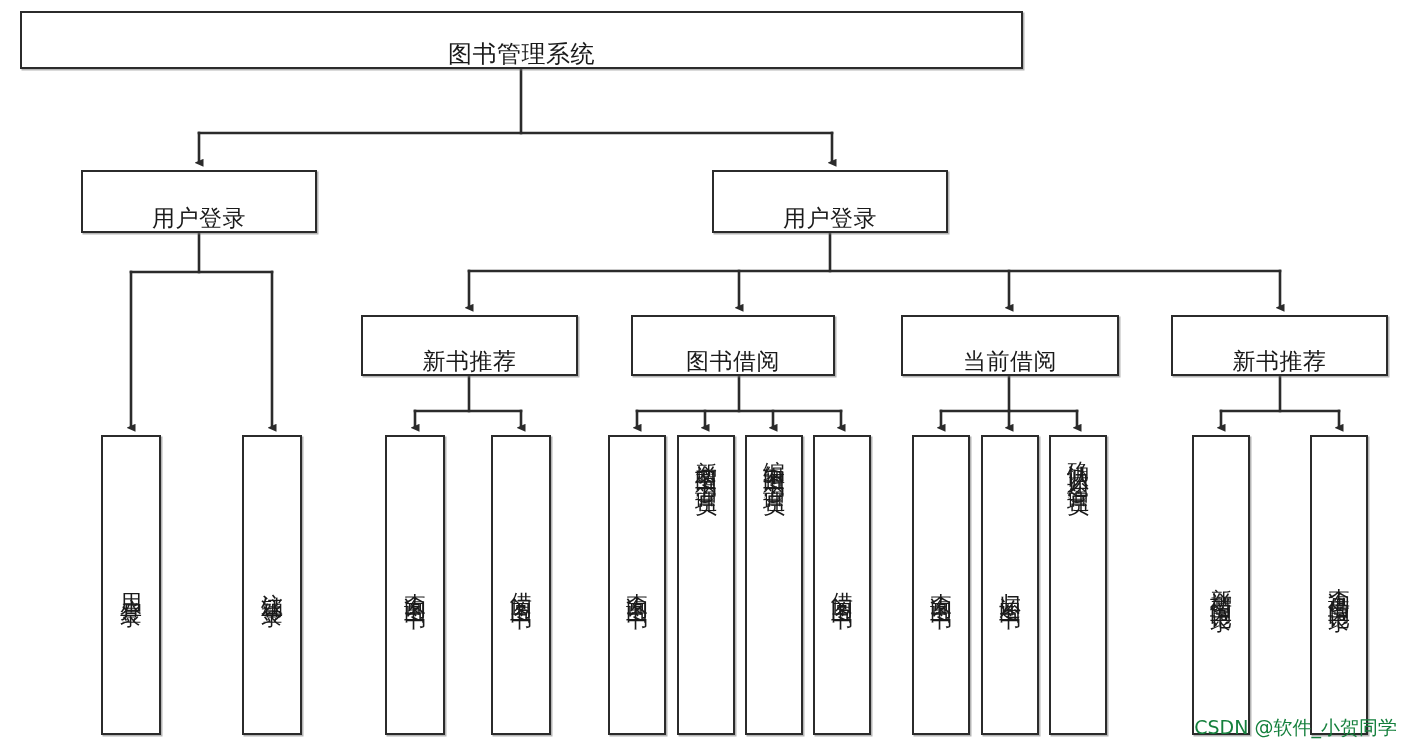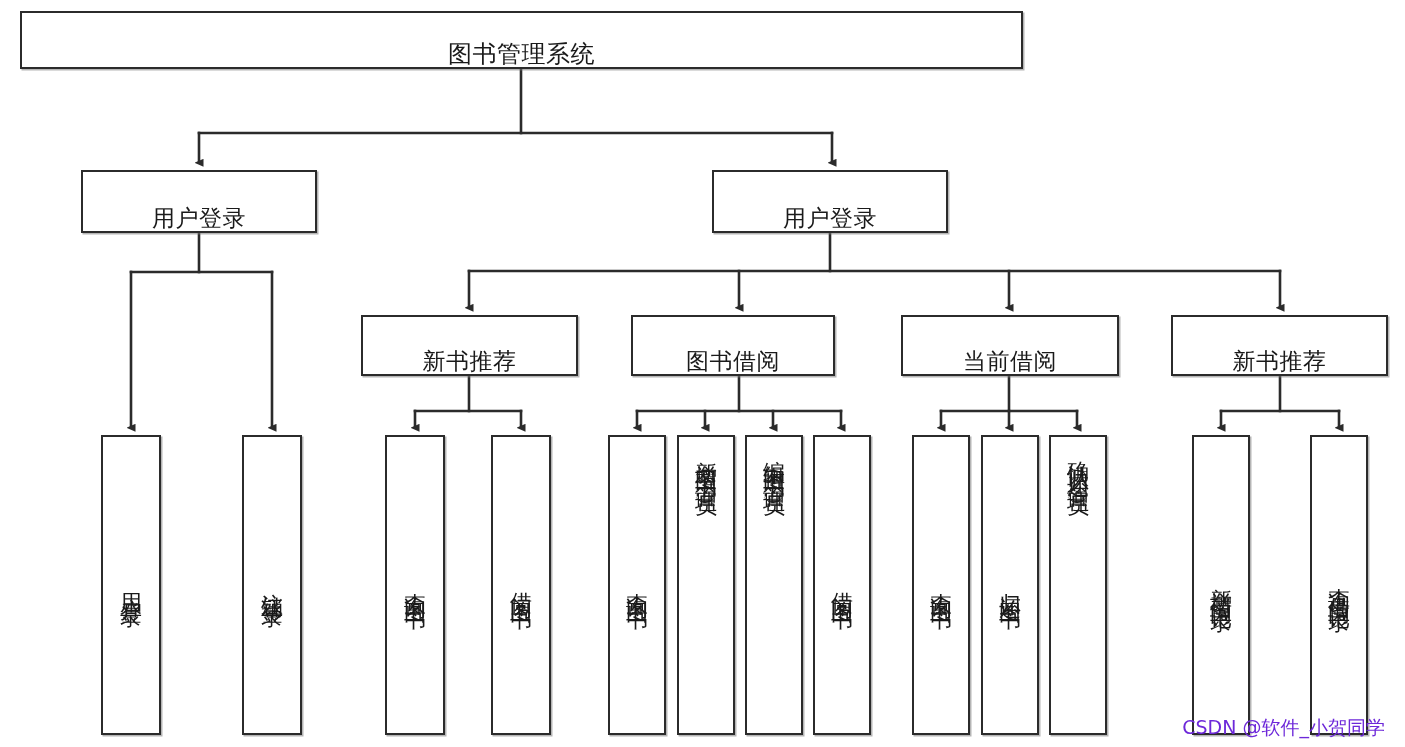--- a/index.html
+++ b/index.html
@@ -72,24 +72,24 @@
     align-items: center;
     justify-content: center;
   }
   .vert-inner.top {
     align-items: flex-start;
     padding-top: 6px;
     box-sizing: border-box;
   }
   #watermark {
     position: absolute;
-    right: 20px;
+    right: 8px;
     bottom: 6px;
     font-size: 19px;
-    color: #6d28d9;
+    color: #15803d;
     white-space: nowrap;
     user-select: none;
     padding-left: 44px;
   }
 </style>
 </head>
 <body>
 
 <div id="diagram-canvas">
 

